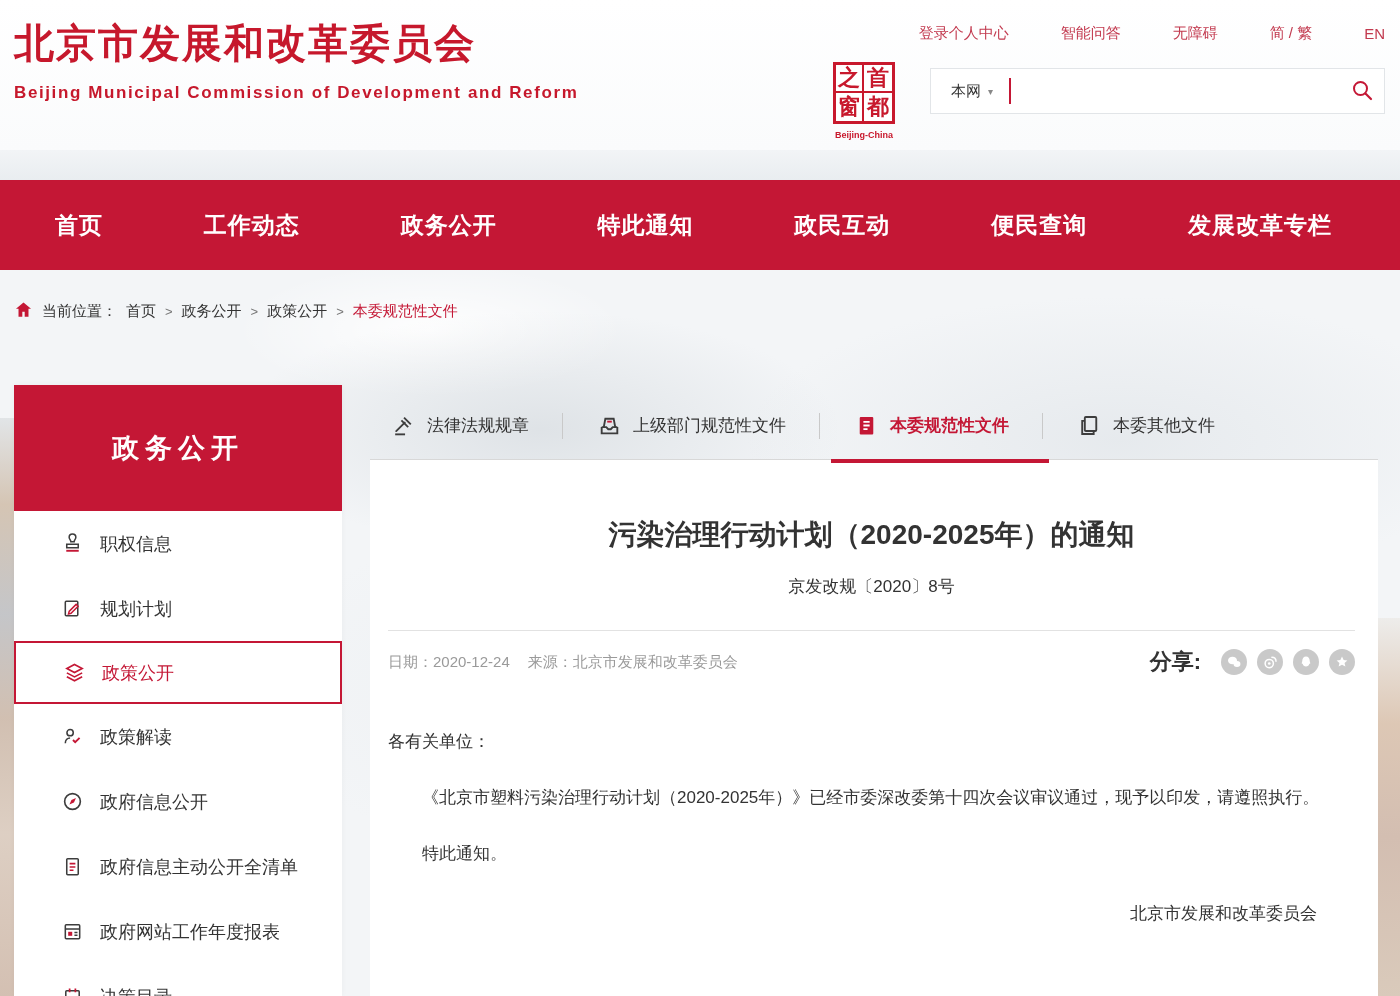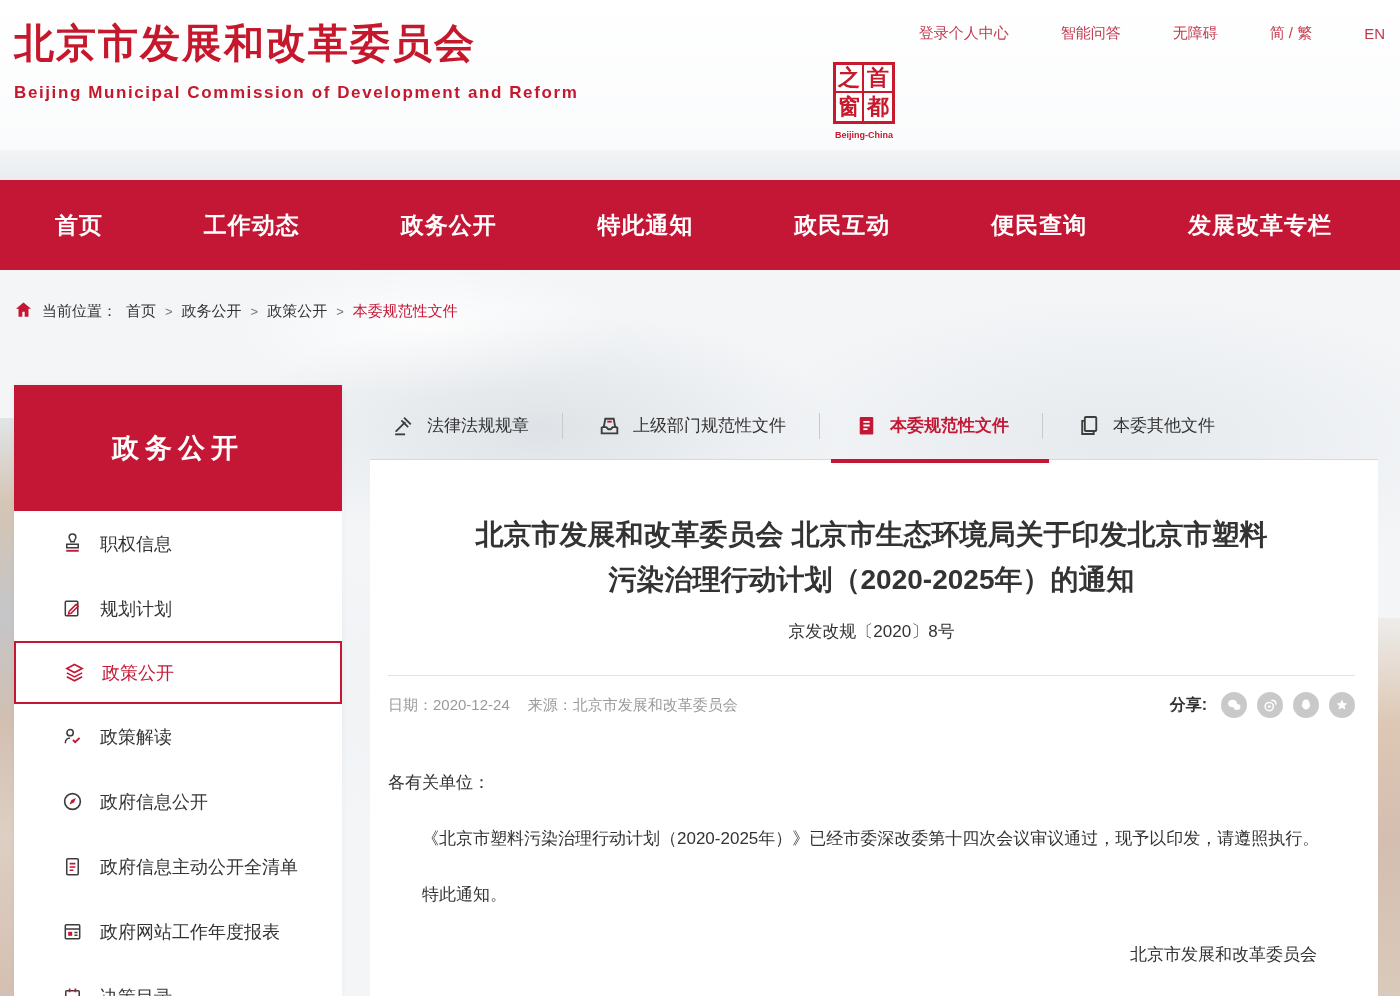--- a/index.html
+++ b/index.html
@@ -80,21 +80,21 @@
     height:4px; background:#c41735; }
   .tab-sep { width:1px; height:26px; background:#c9c9c9; margin:0 33px; }
   .panel { background:#fff; min-height:536px; padding:52px 23px 0 18px; }
   .doc-title { text-align:center; font-size:28px; font-weight:bold; color:#333; line-height:45px; }
   .doc-number { text-align:center; font-size:17px; color:#333; margin-top:18px; }
   .meta-divider { border:none; border-top:1px solid #e2e2e2; margin-top:32px; }
   .meta-row { margin-top:16px; display:flex; align-items:center; justify-content:space-between; }
   .meta-left { font-size:15px; color:#9a9a9a; }
   .meta-left .src { margin-left:18px; }
   .share { display:flex; align-items:center; gap:10px; }
-  .share-label { font-size:16px; font-weight:bold; color:#333; margin-right:4px; }
+  .share-label { font-size:22px; font-weight:bold; color:#333; margin-right:10px; }
   .share-circle { width:26px; height:26px; border-radius:50%; background:#c9c9c9;
     display:flex; align-items:center; justify-content:center; cursor:pointer; }
   .doc-body { margin-top:44px; font-size:17px; line-height:42px; color:#333; }
   .doc-body .para { text-indent:2em; margin-top:14px; }
   .doc-signature { margin-top:18px; text-align:right; padding-right:38px; font-size:17px; color:#333; }
 </style>
 </head>
 <body>
 
 <div class="bg-clouds"></div>
@@ -113,20 +113,36 @@
     <a>简 / 繁</a>
     <a>EN</a>
   </nav>
   <div class="seal">
     <span>之</span>
     <span>首</span>
     <span>窗</span>
     <span>都</span>
   </div>
   <div class="seal-caption">Beijing-China</div>
+  <div class="searchbox">
+    <div class="search-scope">
+      <span class="scope-label">本网</span>
+      <span class="caret">▾</span>
+    </div>
+    <div class="search-cursor"></div>
+    <input class="search-input" placeholder="" style="">
+    <button class="search-btn">
+      <span>
+        <svg width="24" height="24" viewBox="0 0 24 24">
+            <circle cx="10.5" cy="10.5" r="6.5" fill="none" stroke="#c41735" stroke-width="2"></circle>
+            <path d="M15.5 15.5L21 21" stroke="#c41735" stroke-width="2.2" stroke-linecap="round"></path>
+          </svg>
+      </span>
+    </button>
+  </div>
 </header>
 <div class="band"></div>
 
 <nav class="main-nav">
   <a>首页</a>
   <a>工作动态</a>
   <a>政务公开</a>
   <a>特此通知</a>
   <a>政民互动</a>
   <a>便民查询</a>
@@ -289,21 +305,20 @@
               <path d="M7.5 7.5H5v12.7h11v-2.5"></path>
             </g>
           </svg>
       </span>
       <span>本委其他文件</span>
     </div>
   </div>
 
   <div class="panel">
     <h1 class="doc-title">
-      <div>北京市发展和改革委员会 北京市生态环境局关于印发北京市塑料</div>
       <div>污染治理行动计划（2020-2025年）的通知</div>
     </h1>
     <div class="doc-number">京发改规〔2020〕8号</div>
 
     <hr class="meta-divider">
 
     <div class="meta-row">
       <div class="meta-left">
         <span>日期：</span><span>2020-12-24</span><span class="src"><span>来源：</span><span>北京市发展和改革委员会</span></span>
       </div>

